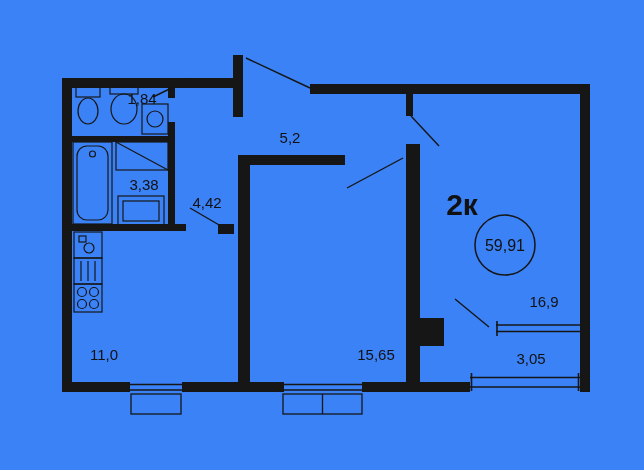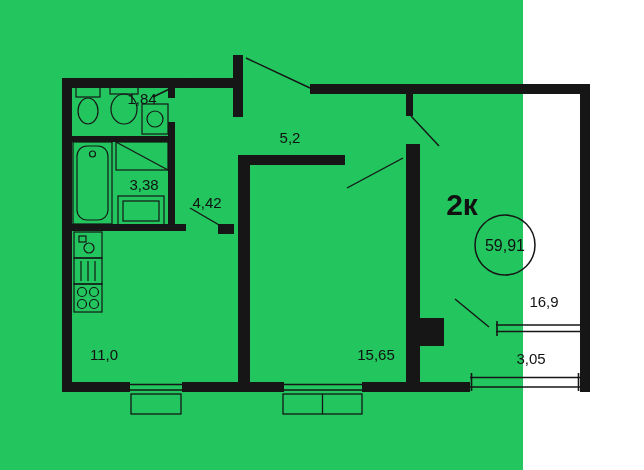--- a/index.html
+++ b/index.html
@@ -1,23 +1,23 @@
 <!DOCTYPE html>
 <html><head>
 <meta charset="utf-8">
 <style>
   html, body {
     margin: 0;
     padding: 0;
     background: #ffffff;
   }
   .plan-wrap {
-    width: 523px;
+    width: 644px;
     height: 470px;
-    background: #22c55e;
+    background: #3b82f6;
     position: relative;
     font-family: "Liberation Sans", sans-serif;
   }
   svg { display: block; }
   .wall    { fill: #161616; stroke: none; }
   .thin    { fill: none; stroke: #161616; stroke-width: 1.3; }
   .fixture { fill: none; stroke: #161616; stroke-width: 1.2; }
   .door    { stroke: #161616; stroke-width: 1.4; }
   .win     { stroke: #161616; stroke-width: 1.6; }
   text.area  { font-size: 15px;  fill: #111; text-anchor: middle; font-family: "Liberation Sans", sans-serif; }

